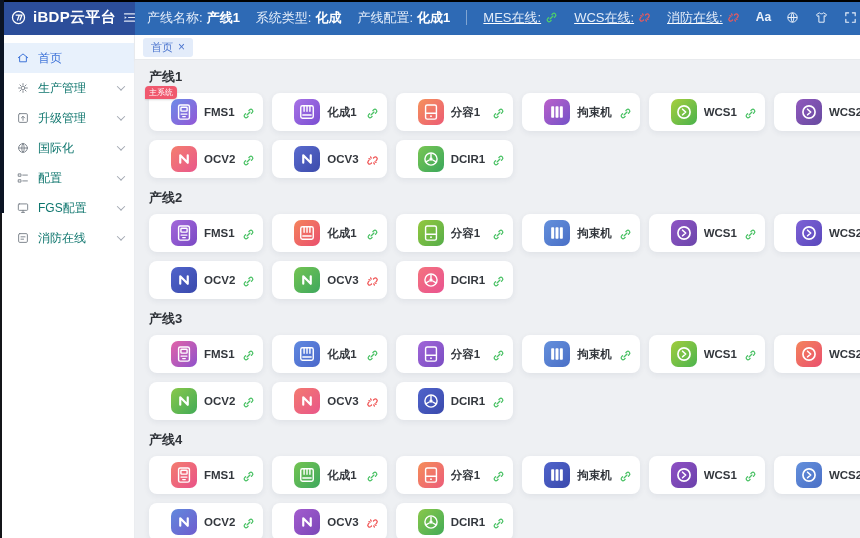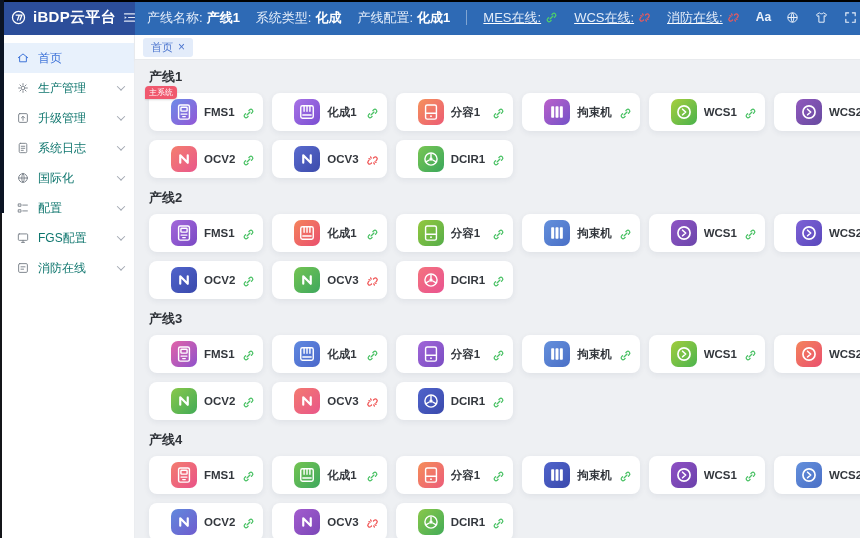--- a/index.html
+++ b/index.html
@@ -204,30 +204,20 @@
                 <rect x="4.5" y="4.5" width="15" height="15" rx="2"></rect>
                 <path d="M12 16V9.5M9.2 11.8L12 9l2.8 2.8"></path>
               </g>
             </svg></span>
      <span class="side-label">升级管理</span>
      <span class="chev"></span>
    </div>
         <div class="side-item">
      <span class="side-icon"><svg viewBox="0 0 24 24">
               <g fill="none" stroke="currentColor" stroke-width="1.6" stroke-linecap="round" stroke-linejoin="round">
-                <rect x="5.5" y="4" width="13" height="16" rx="2"></rect>
-                <path d="M9 9h6M9 12.5h6M9 16h3.5"></path>
-              </g>
-            </svg></span>
-     <span class="side-label">系统日志</span>
-     <span class="chev"></span>
-   </div>
-        <div class="side-item">
-     <span class="side-icon"><svg viewBox="0 0 24 24">
-              <g fill="none" stroke="currentColor" stroke-width="1.6" stroke-linecap="round" stroke-linejoin="round">
                 <circle cx="12" cy="12" r="7.5"></circle>
                 <path d="M4.5 12h15M12 4.5c2.9 2.9 2.9 12.1 0 15-2.9-2.9-2.9-12.1 0-15z"></path>
               </g>
             </svg></span>
      <span class="side-label">国际化</span>
      <span class="chev"></span>
    </div>
         <div class="side-item">
      <span class="side-icon"><svg viewBox="0 0 24 24">
               <g fill="none" stroke="currentColor" stroke-width="1.6" stroke-linecap="round" stroke-linejoin="round">

